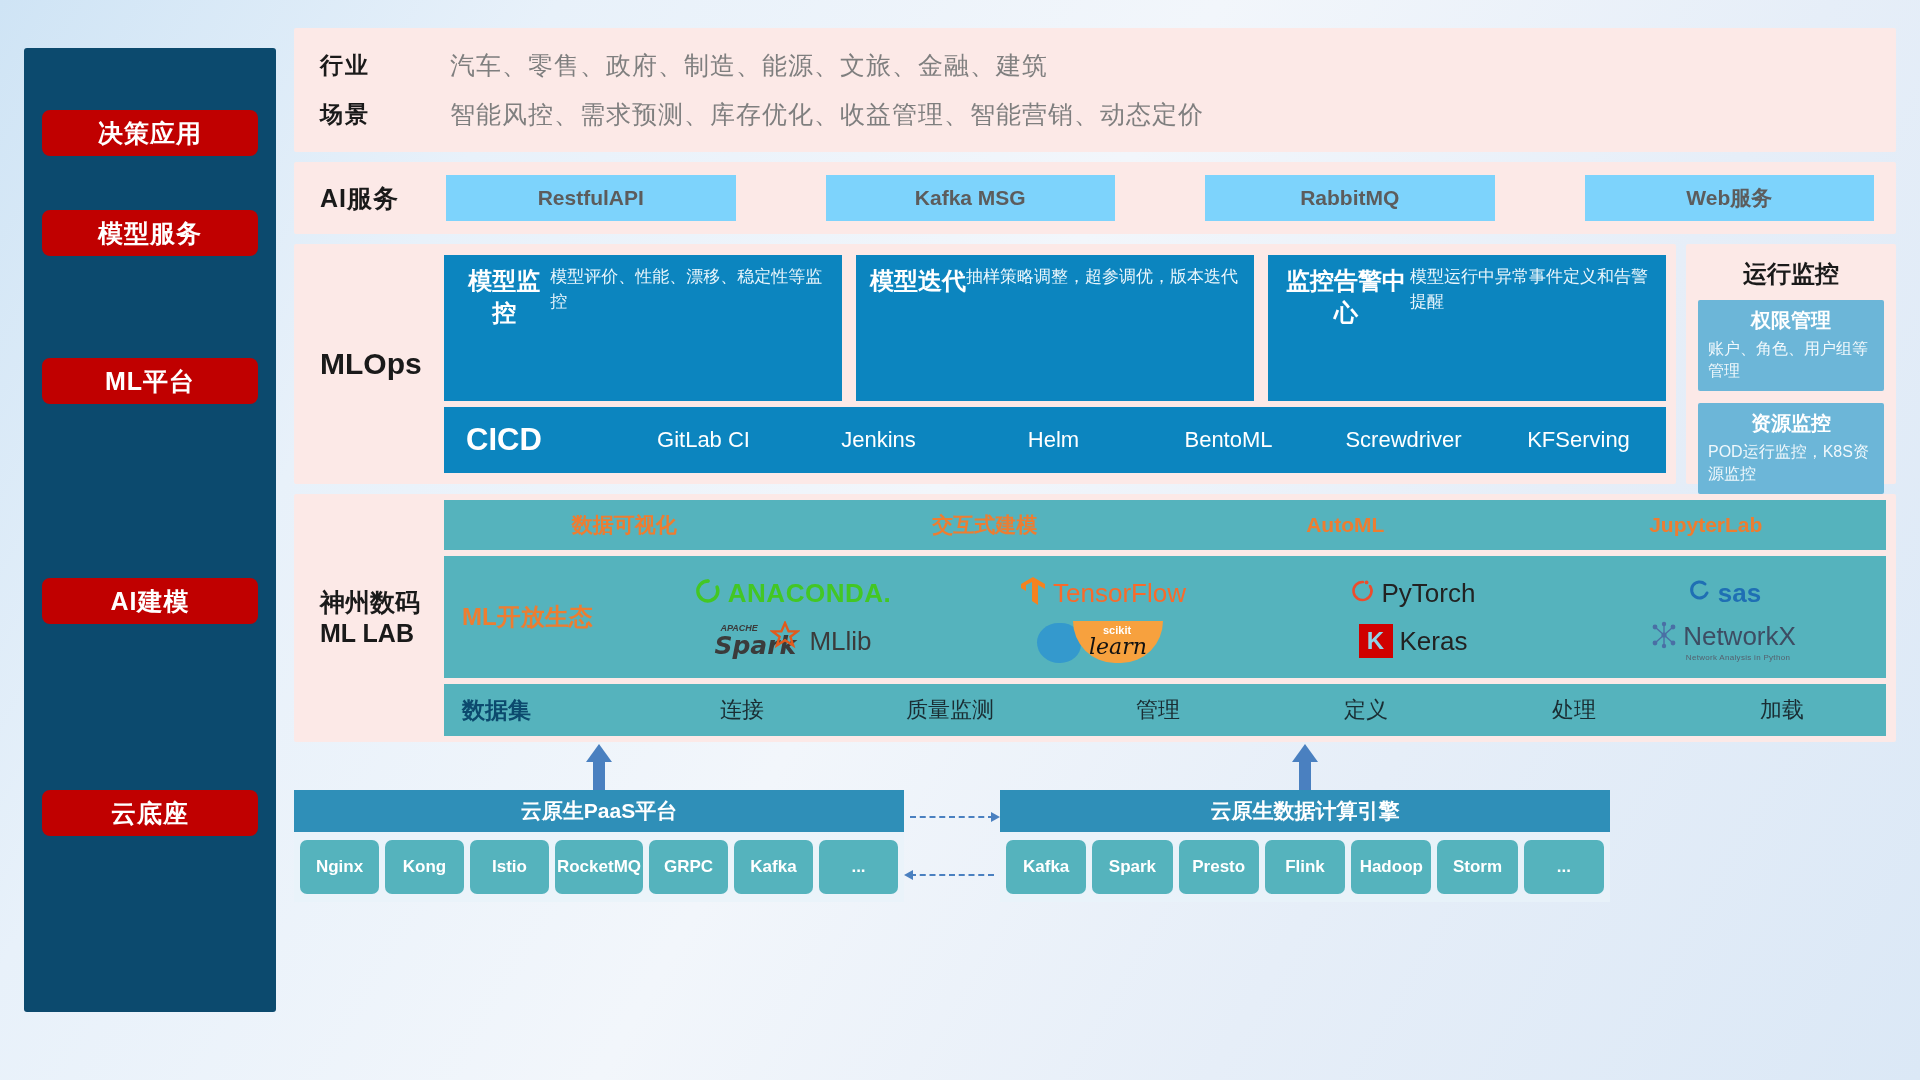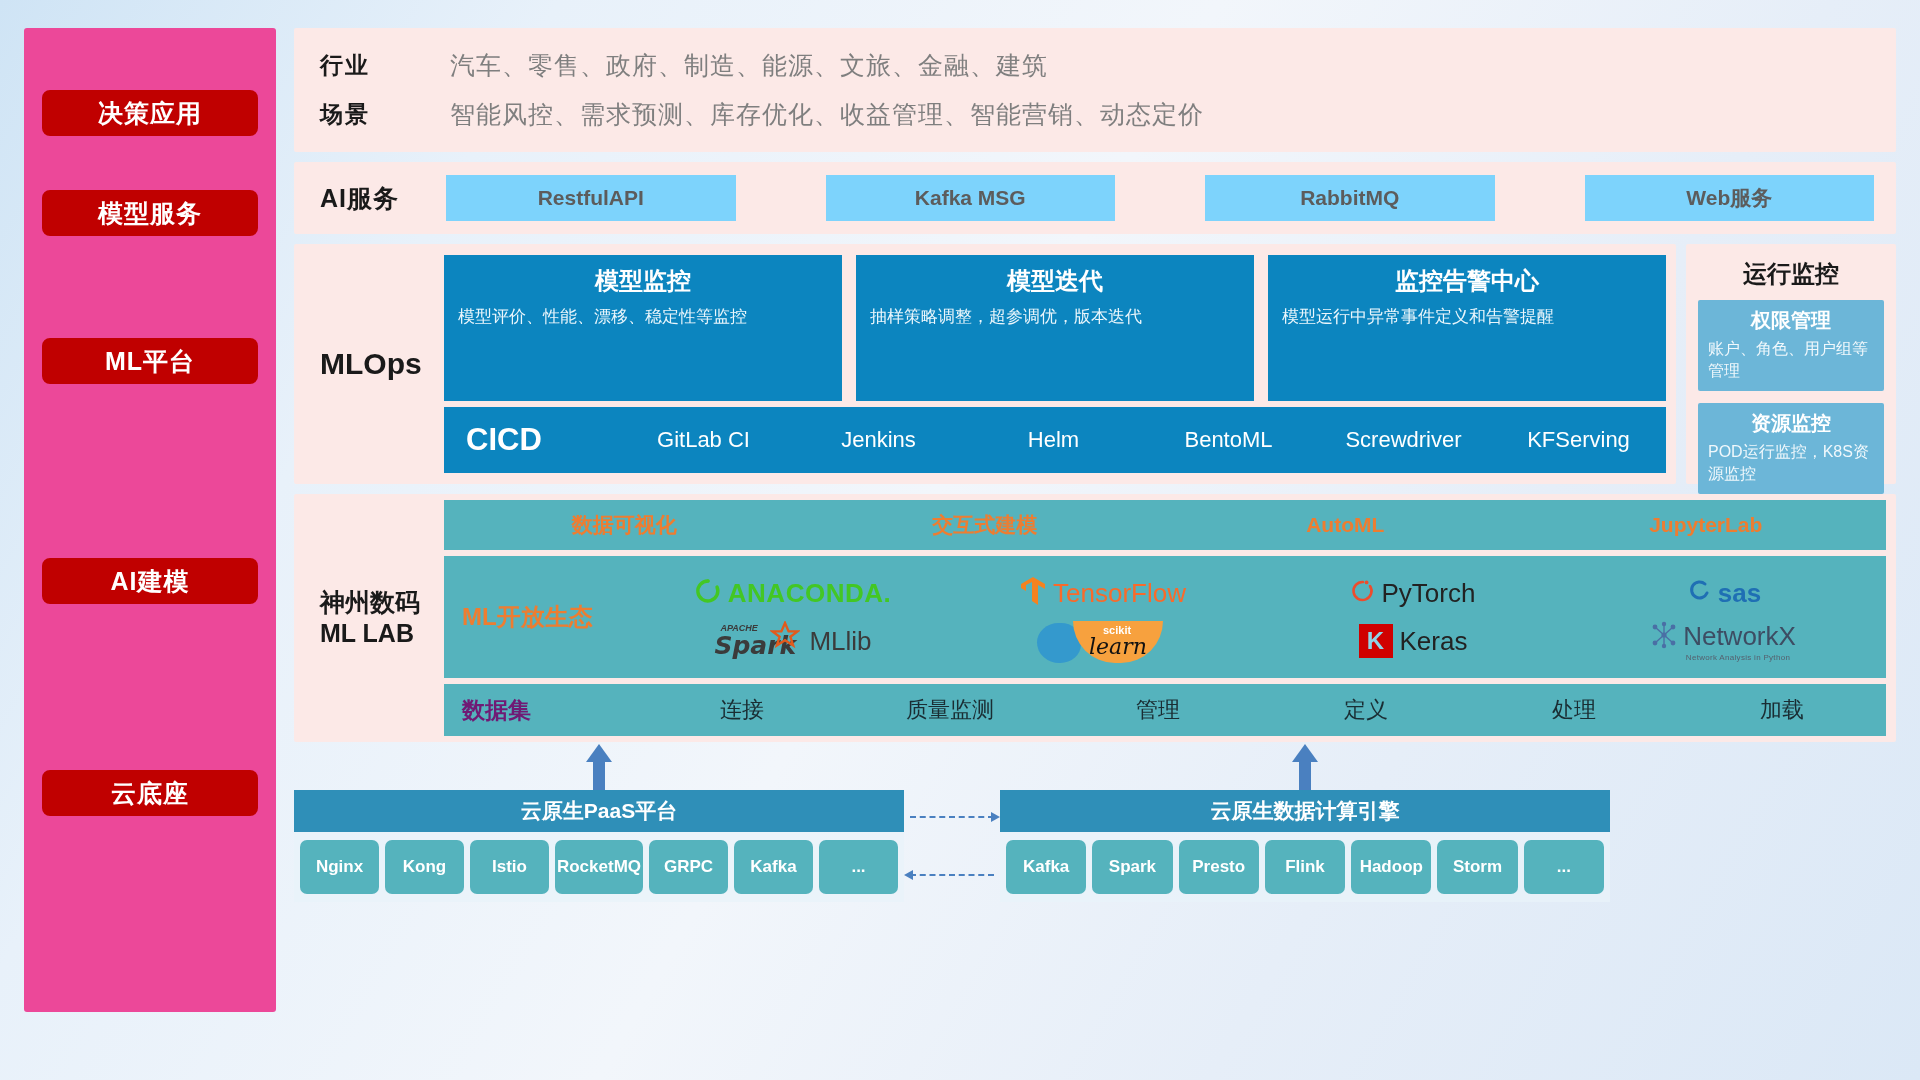--- a/index.html
+++ b/index.html
@@ -6,22 +6,22 @@
   body{
     width:1920px;height:1080px;overflow:hidden;
     font-family:"Liberation Sans","DejaVu Sans",sans-serif;
     background:linear-gradient(120deg,#cfe4f5 0%,#e8f1fa 22%,#f2f6fb 48%,#e6eef8 72%,#dbe8f6 100%);
     position:relative;
   }
   .page{position:absolute;inset:0;display:flex;padding:28px 24px 20px 24px;box-sizing:border-box;gap:18px;}
 
   
   .rail{
-    width:252px;flex:0 0 252px;background:#ec4899;border-radius:3px;
-    position:relative;margin-bottom:48px;
+    width:252px;flex:0 0 252px;background:#0c4a6e;border-radius:3px;
+    position:relative;margin-bottom:48px;margin-top:20px;
   }
   .rail-pill{
     position:absolute;left:18px;width:216px;height:46px;
     background:#c00000;border-radius:8px;color:#fff;
     display:flex;align-items:center;justify-content:center;
     font-size:25px;font-weight:bold;letter-spacing:1px;
   }
 
   
   .content{flex:1;display:flex;flex-direction:column;gap:10px;min-width:0;}
@@ -46,21 +46,21 @@
   }
 
   
   .b-mid{display:flex;gap:10px;height:240px;}
   .b-mlops{flex:1;display:flex;align-items:center;padding:8px 10px 8px 26px;box-sizing:border-box;gap:14px;}
   .b-mlops .lbl{width:110px;flex:0 0 110px;font-size:30px;font-weight:bold;color:#1a1a1a;}
   .mlops-stack{flex:1;display:flex;flex-direction:column;gap:6px;min-width:0;}
   .mlops-top{display:flex;gap:14px;height:146px;}
   .mlops-card{
     flex:1;background:#0c85bf;color:#fff;padding:10px 14px;box-sizing:border-box;
-    display:flex;flex-direction:column;min-width:0;
+    display:flex;flex-direction:row;min-width:0;
   }
   .mlops-card .t{font-size:24px;font-weight:bold;text-align:center;margin-bottom:8px;}
   .mlops-card .d{font-size:17px;line-height:1.45;color:#eaf6fc;}
   .cicd{
     background:#0c85bf;height:66px;display:flex;align-items:center;color:#fff;
     padding-left:22px;box-sizing:border-box;overflow:hidden;
   }
   .cicd .cicd-t{font-size:31px;font-weight:bold;flex:0 0 150px;}
   .cicd .items{flex:1;display:flex;}
   .cicd .items span{flex:1;font-size:22px;text-align:center;line-height:1.0;}
@@ -90,21 +90,21 @@
   .eco{
     background:#55b3bd;height:122px;display:flex;align-items:center;padding:0 8px 0 18px;box-sizing:border-box;
   }
   .eco .eco-t{flex:0 0 176px;font-size:24px;font-weight:bold;color:#ed7d31;}
   .logos{flex:1;display:grid;grid-template-columns:repeat(4,1fr);grid-template-rows:1fr 1fr;align-items:center;justify-items:center;}
   .logo{display:flex;align-items:center;gap:7px;}
   .logo .txt{font-size:26px;white-space:nowrap;}
   .ds{
     background:#55b3bd;height:52px;display:flex;align-items:center;padding-left:18px;box-sizing:border-box;color:#16323a;
   }
-  .ds .ds-t{flex:0 0 176px;font-size:23px;font-weight:bold;color:#701a75;}
+  .ds .ds-t{flex:0 0 176px;font-size:23px;font-weight:bold;color:#0c4a6e;}
   .ds .items{flex:1;display:flex;}
   .ds .items span{flex:1;text-align:center;font-size:22px;color:#1a2d33;}
 
   
   .cloud{display:flex;align-items:flex-end;gap:0;height:150px;position:relative;padding-left:0;}
   .cloud-col{position:relative;display:flex;flex-direction:column;}
   .cloud-col.left{width:610px;}
   .cloud-col.right{width:610px;margin-left:96px;}
   .arrow{
     position:absolute;top:-46px;width:26px;height:46px;

